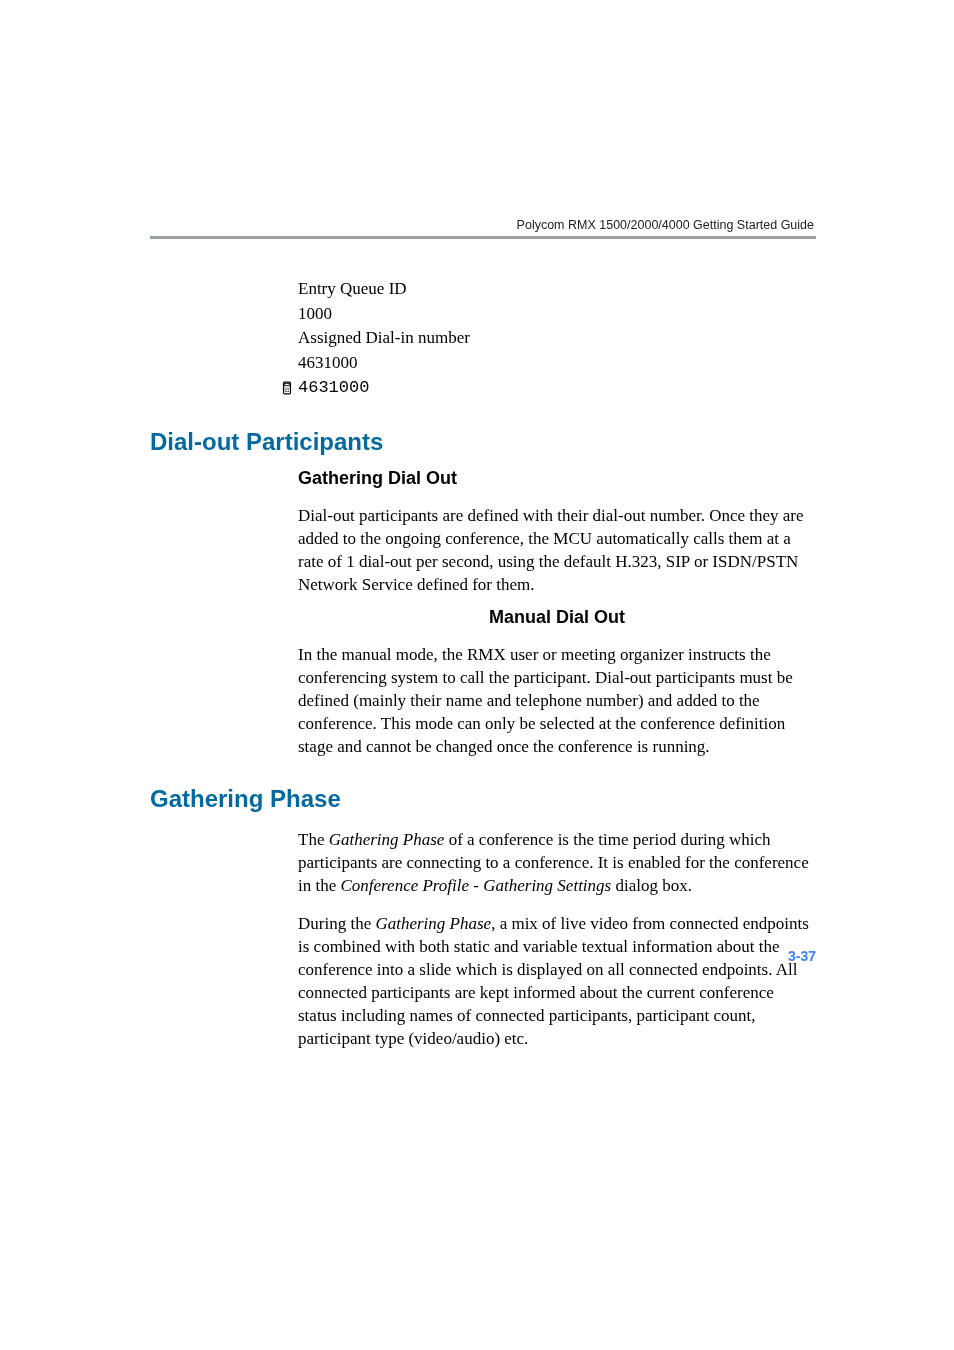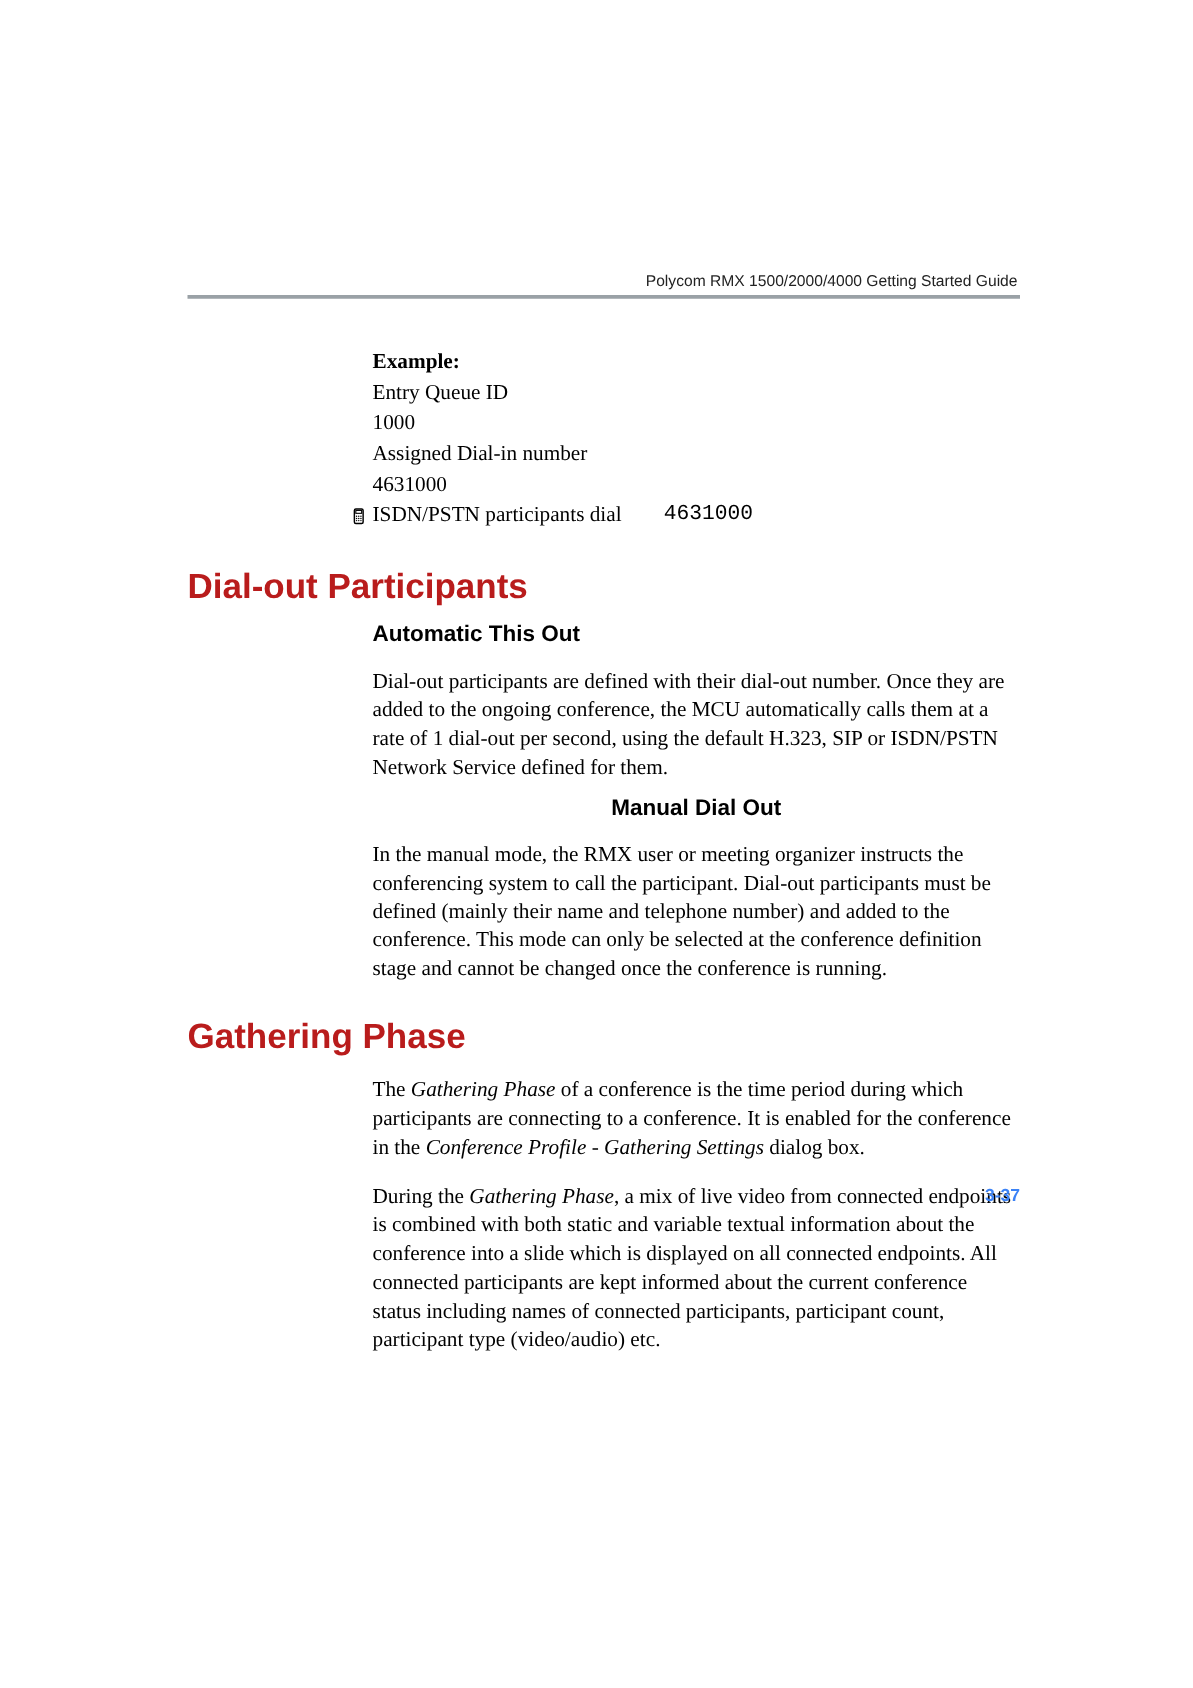--- a/index.html
+++ b/index.html
@@ -62,22 +62,22 @@
     display: flex;
     align-items: center;
     justify-content: center;
   }
   .kv-icon-row .kv-label { width: 233px; }
   .mono { font-family: "Courier New", Courier, monospace; }
 
   .h2 {
     font-family: Arial, Helvetica, sans-serif;
     font-weight: 800;
-    color: #b91c1c;
-    font-size: 28px;
+    color: #0369a1;
+    font-size: 24px;
     margin-top: 28px;
     margin-bottom: 12px;
     margin-left: 0;
     letter-spacing: 0px;
   }
   .h2.gathering { margin-top: 26px; }
   .h3 {
     font-family: Arial, Helvetica, sans-serif;
     font-weight: 700;
     color: #000;
@@ -117,21 +117,20 @@
 <body>
 
 <div class="page">
 
   <div class="running-head">Polycom RMX 1500/2000/4000 Getting Started Guide</div>
   <div class="rule"></div>
 
   <div class="content">
 
     <div class="example-block">
-      <div class="example-label">Example:</div>
 
       <div class="kv-row">
         <div class="kv-label">Entry Queue ID</div>
         <div class="kv-value">1000</div>
       </div>
 
       <div class="kv-row">
         <div class="kv-label">Assigned Dial-in number</div>
         <div class="kv-value">4631000</div>
       </div>
@@ -147,28 +146,27 @@
               <circle cx="15" cy="12" r="1" fill="#000"></circle>
               <circle cx="9" cy="15" r="1" fill="#000"></circle>
               <circle cx="12" cy="15" r="1" fill="#000"></circle>
               <circle cx="15" cy="15" r="1" fill="#000"></circle>
               <circle cx="9" cy="18" r="1" fill="#000"></circle>
               <circle cx="12" cy="18" r="1" fill="#000"></circle>
               <circle cx="15" cy="18" r="1" fill="#000"></circle>
             </svg>
           </span>
         </div>
-        <div class="kv-label">ISDN/PSTN participants dial</div>
         <div class="kv-value mono">4631000</div>
       </div>
     </div>
 
     <div class="h2">Dial-out Participants</div>
 
-    <div class="h3">Automatic This Out</div>
+    <div class="h3">Gathering Dial Out</div>
     <p class="body-para">Dial-out participants are defined with their dial-out number. Once they are added to the ongoing conference, the MCU automatically calls them at a rate of 1 dial-out per second, using the default H.323, SIP or ISDN/PSTN Network Service defined for them.</p>
 
     <div class="h3 tight">Manual Dial Out</div>
     <p class="body-para">In the manual mode, the RMX user or meeting organizer instructs the conferencing system to call the participant. Dial-out participants must be defined (mainly their name and telephone number) and added to the conference. This mode can only be selected at the conference definition stage and cannot be changed once the conference is running.</p>
 
     <div class="h2 gathering">Gathering Phase</div>
 
     <p class="body-para">
       <span>The </span><em>Gathering Phase</em><span> of a conference is the time period during which participants are connecting to a conference. It is enabled for the conference in the </span><em>Conference Profile - Gathering Settings</em><span> dialog box.</span>
     </p>

